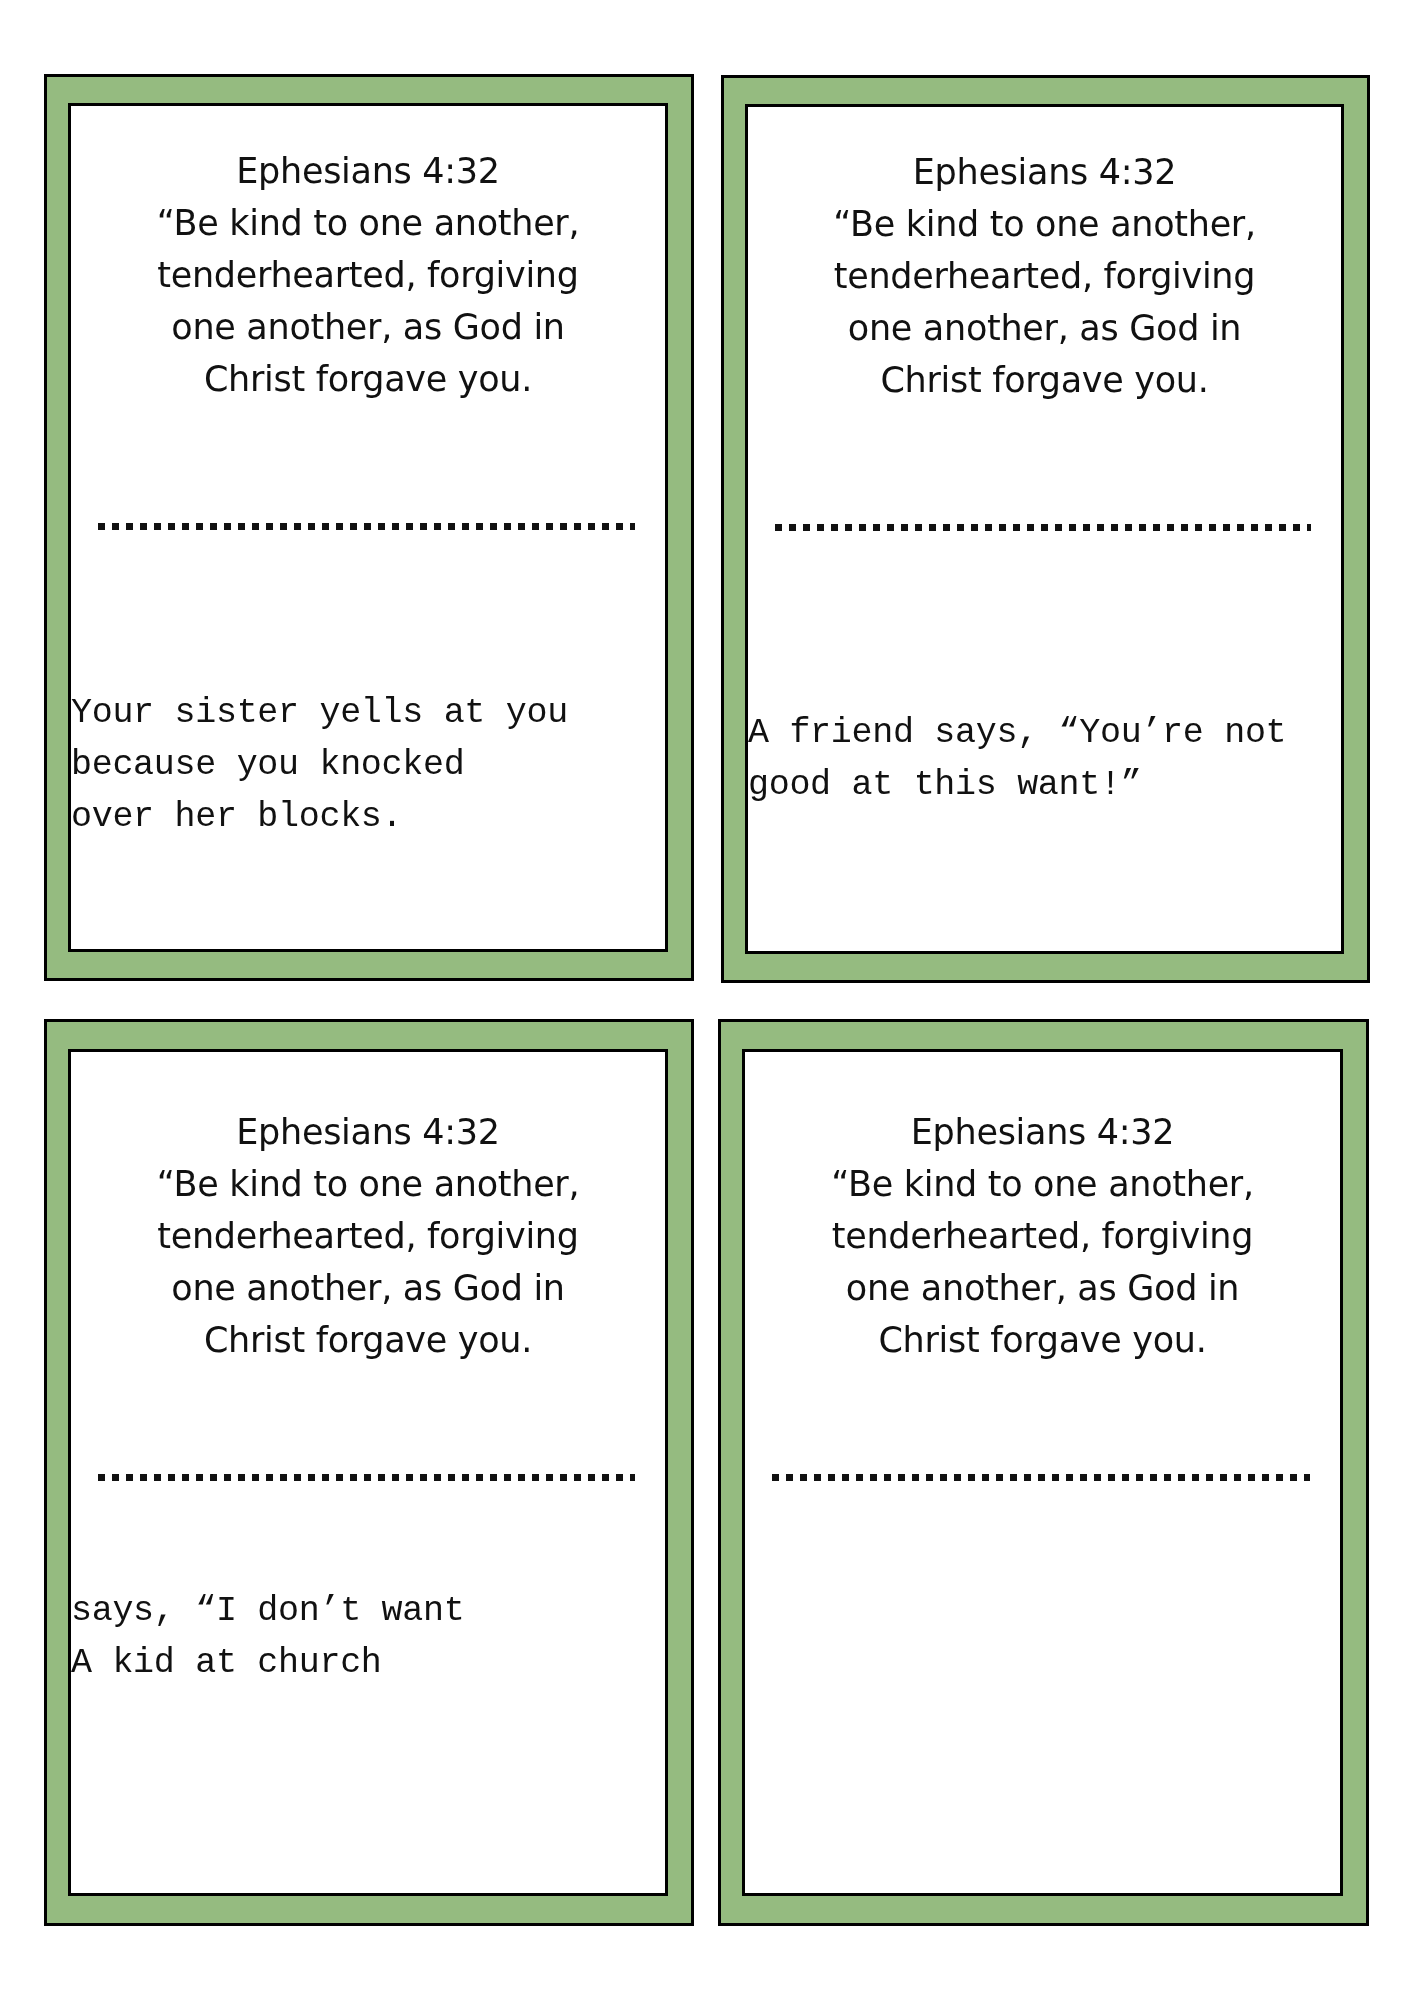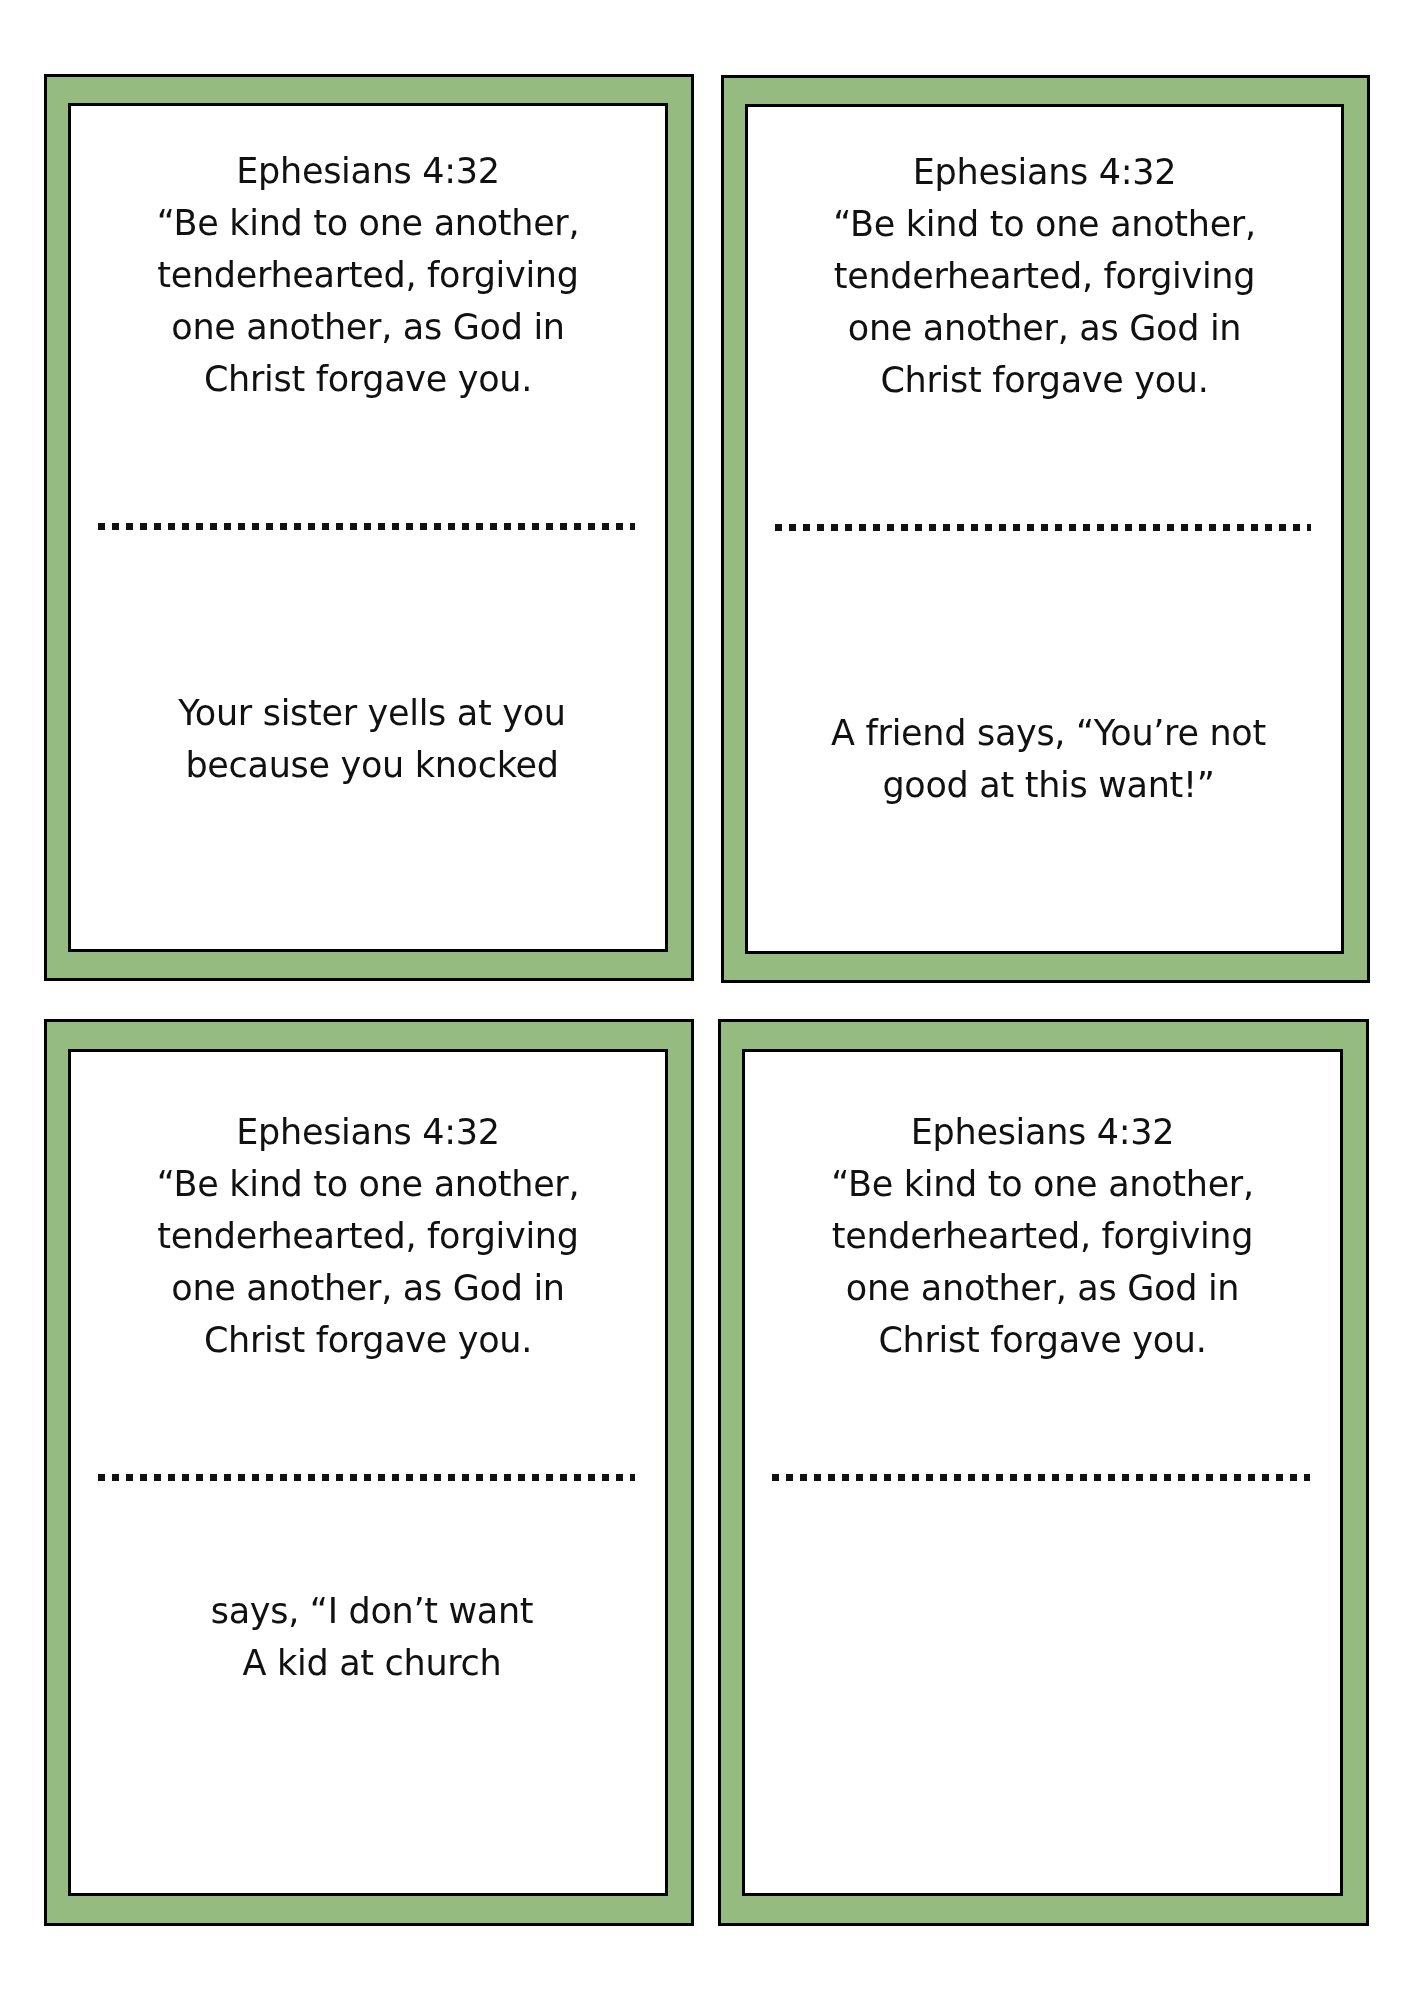--- a/index.html
+++ b/index.html
@@ -39,26 +39,26 @@
   .verse .line { display: block; white-space: nowrap; }
   .cut-line {
     position: absolute;
     height: 7px;
     background-image: linear-gradient(to right, #111111 0, #111111 7px, transparent 7px, transparent 14px);
     background-size: 14px 7px;
     background-repeat: repeat-x;
   }
   .prompt {
     position: absolute;
-    left: 8px;
+    left: 0;
     right: 0;
-    text-align: center;
     font-size: 35px;
     line-height: 52px;
     letter-spacing: -0.3px;
+    font-family: Liberation Mono, monospace;
   }
   .prompt .line { display: block; white-space: nowrap; }
 
   
   #card-1 { left: 44px;  top: 74px;   width: 650px; height: 907px; }
   #card-2 { left: 721px; top: 75px;   width: 649px; height: 908px; }
   #card-3 { left: 44px;  top: 1019px; width: 650px; height: 907px; }
   #card-4 { left: 718px; top: 1019px; width: 651px; height: 907px; }
 
   .card .card-inner { left: 21px; top: 26px; right: 23px; bottom: 26px; }
@@ -89,20 +89,21 @@
       <span class="line">Ephesians 4:32</span>
       <span class="line">“Be kind to one another,</span>
       <span class="line">tenderhearted, forgiving</span>
       <span class="line">one another, as God in</span>
       <span class="line">Christ forgave you.</span>
     </div>
     <div class="cut-line"></div>
     <div class="prompt">
       <span class="line">Your sister yells at you</span>
       <span class="line">because you knocked</span>
+      <span class="line">over her blocks.</span>
     </div>
   </div>
 </div>
 
 <div class="card" id="card-2">
   <div class="card-inner">
     <div class="verse">
       <span class="line">Ephesians 4:32</span>
       <span class="line">“Be kind to one another,</span>
       <span class="line">tenderhearted, forgiving</span>

